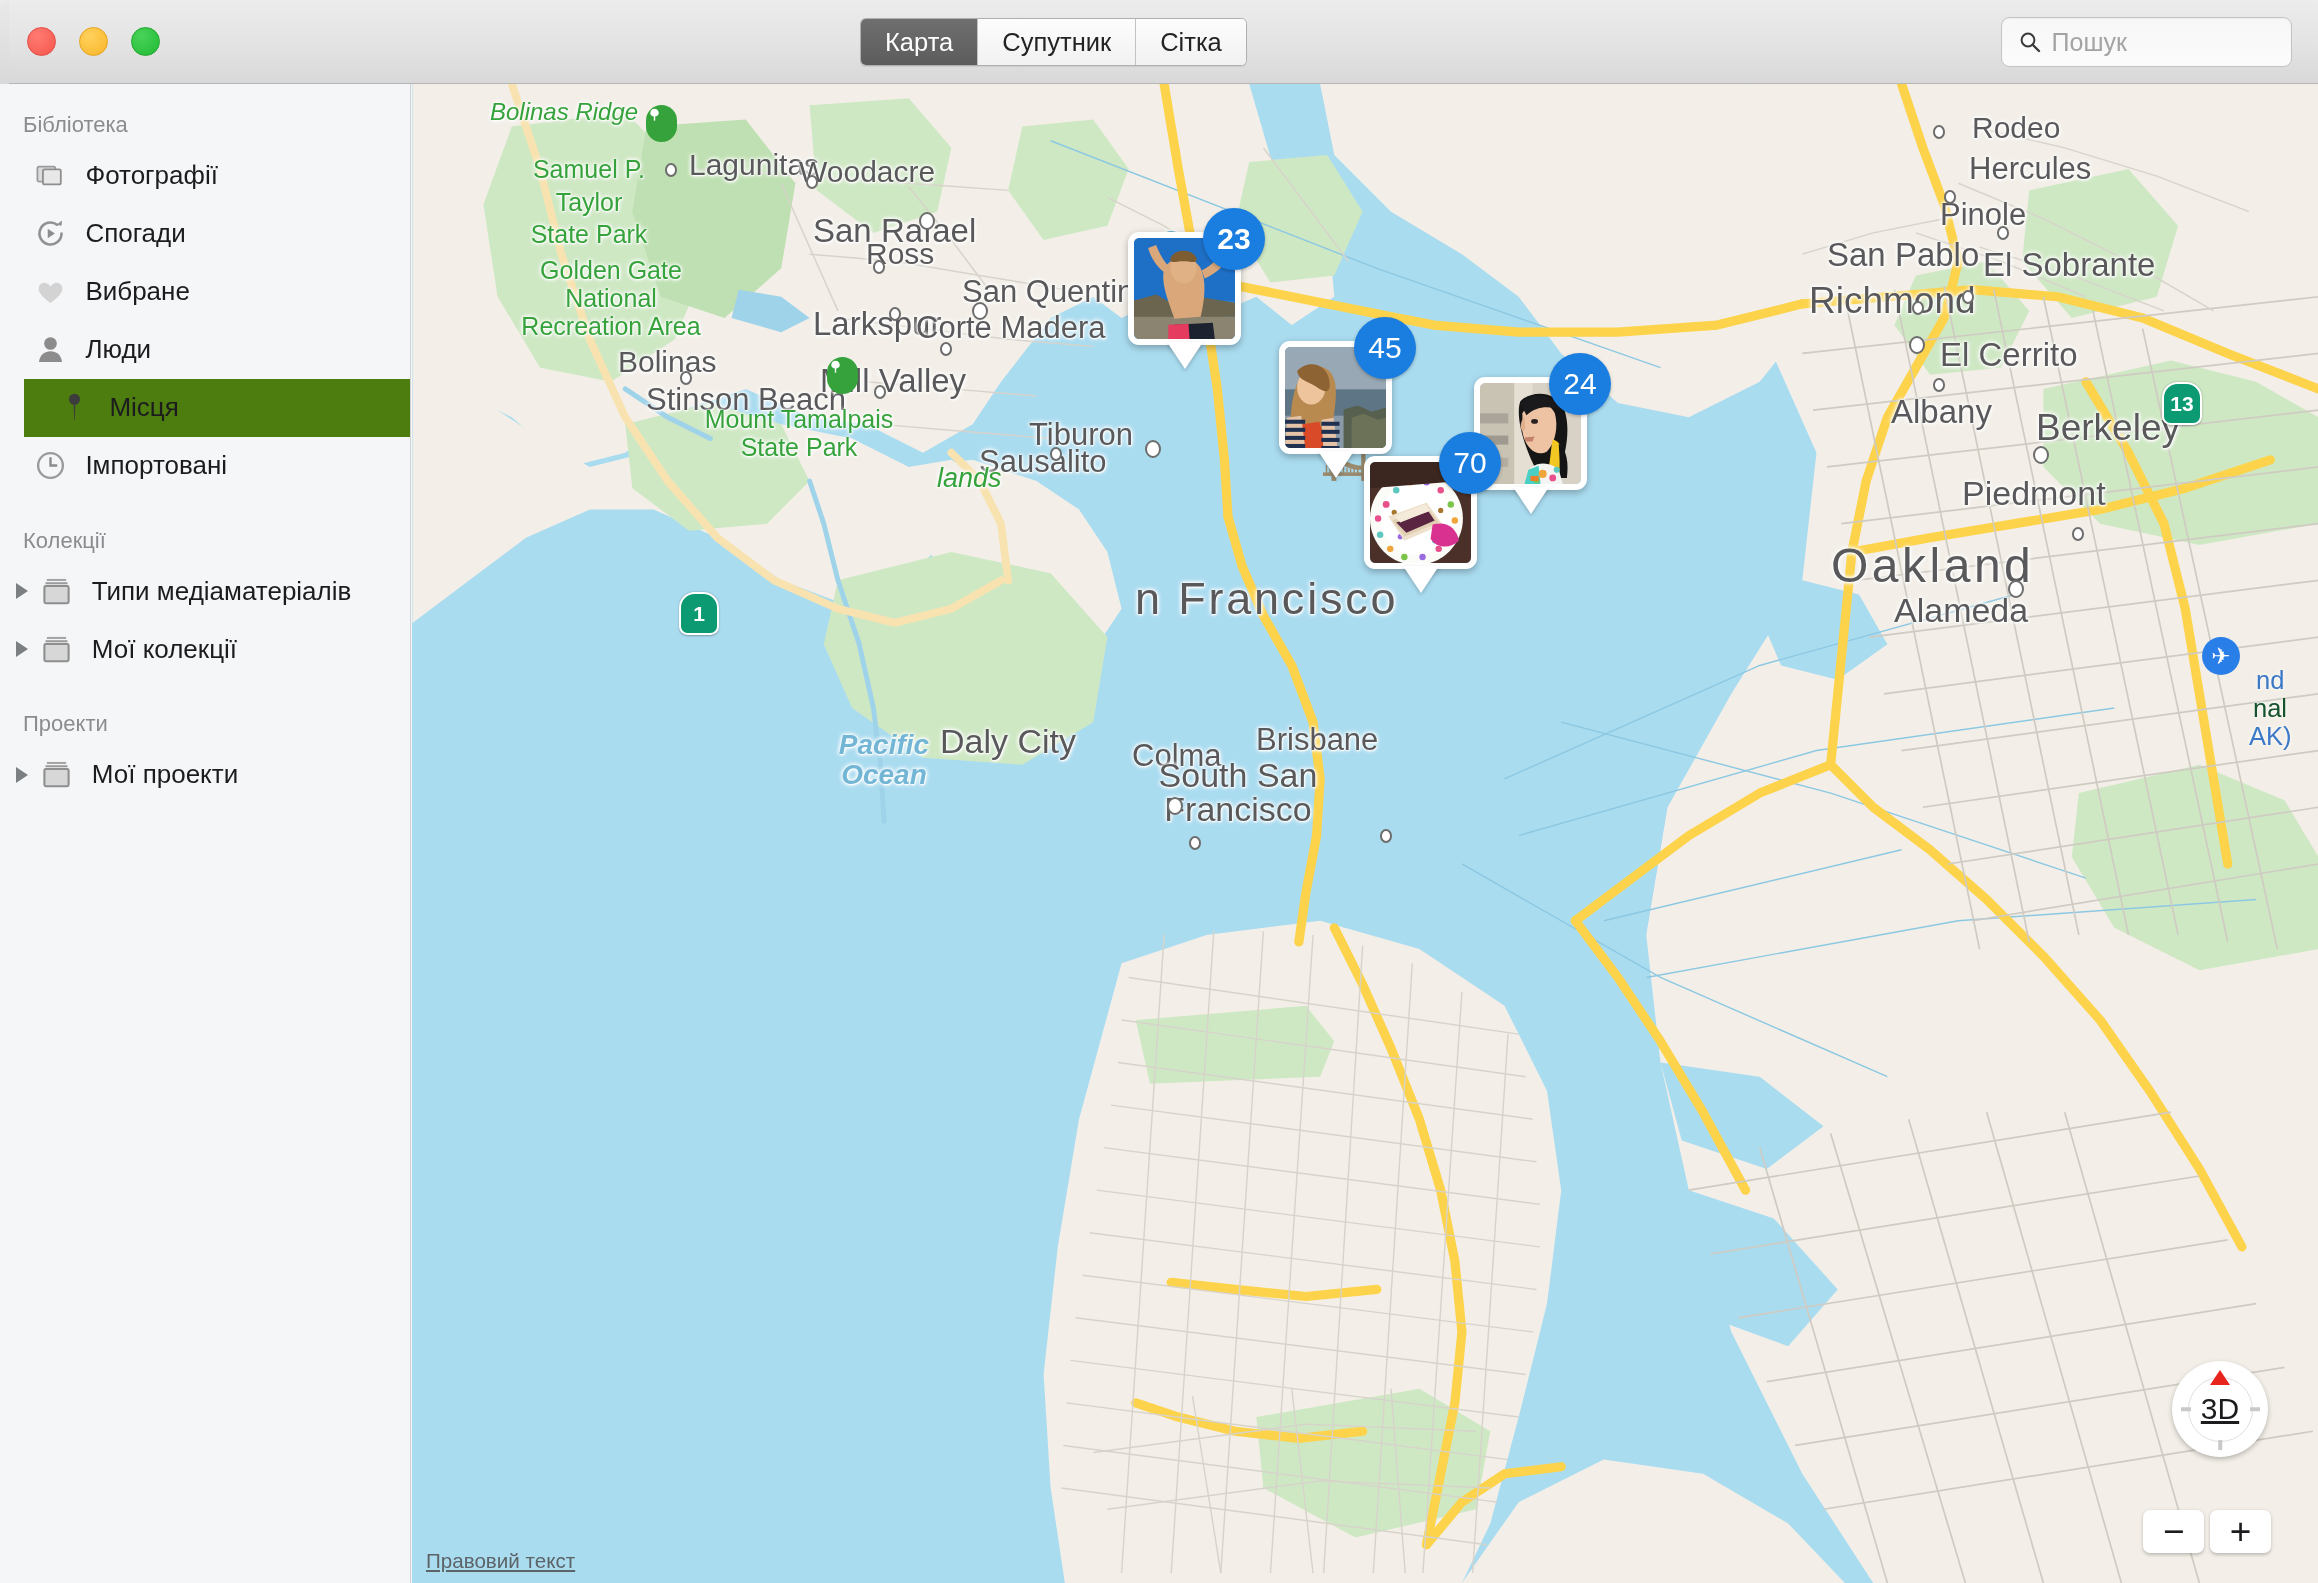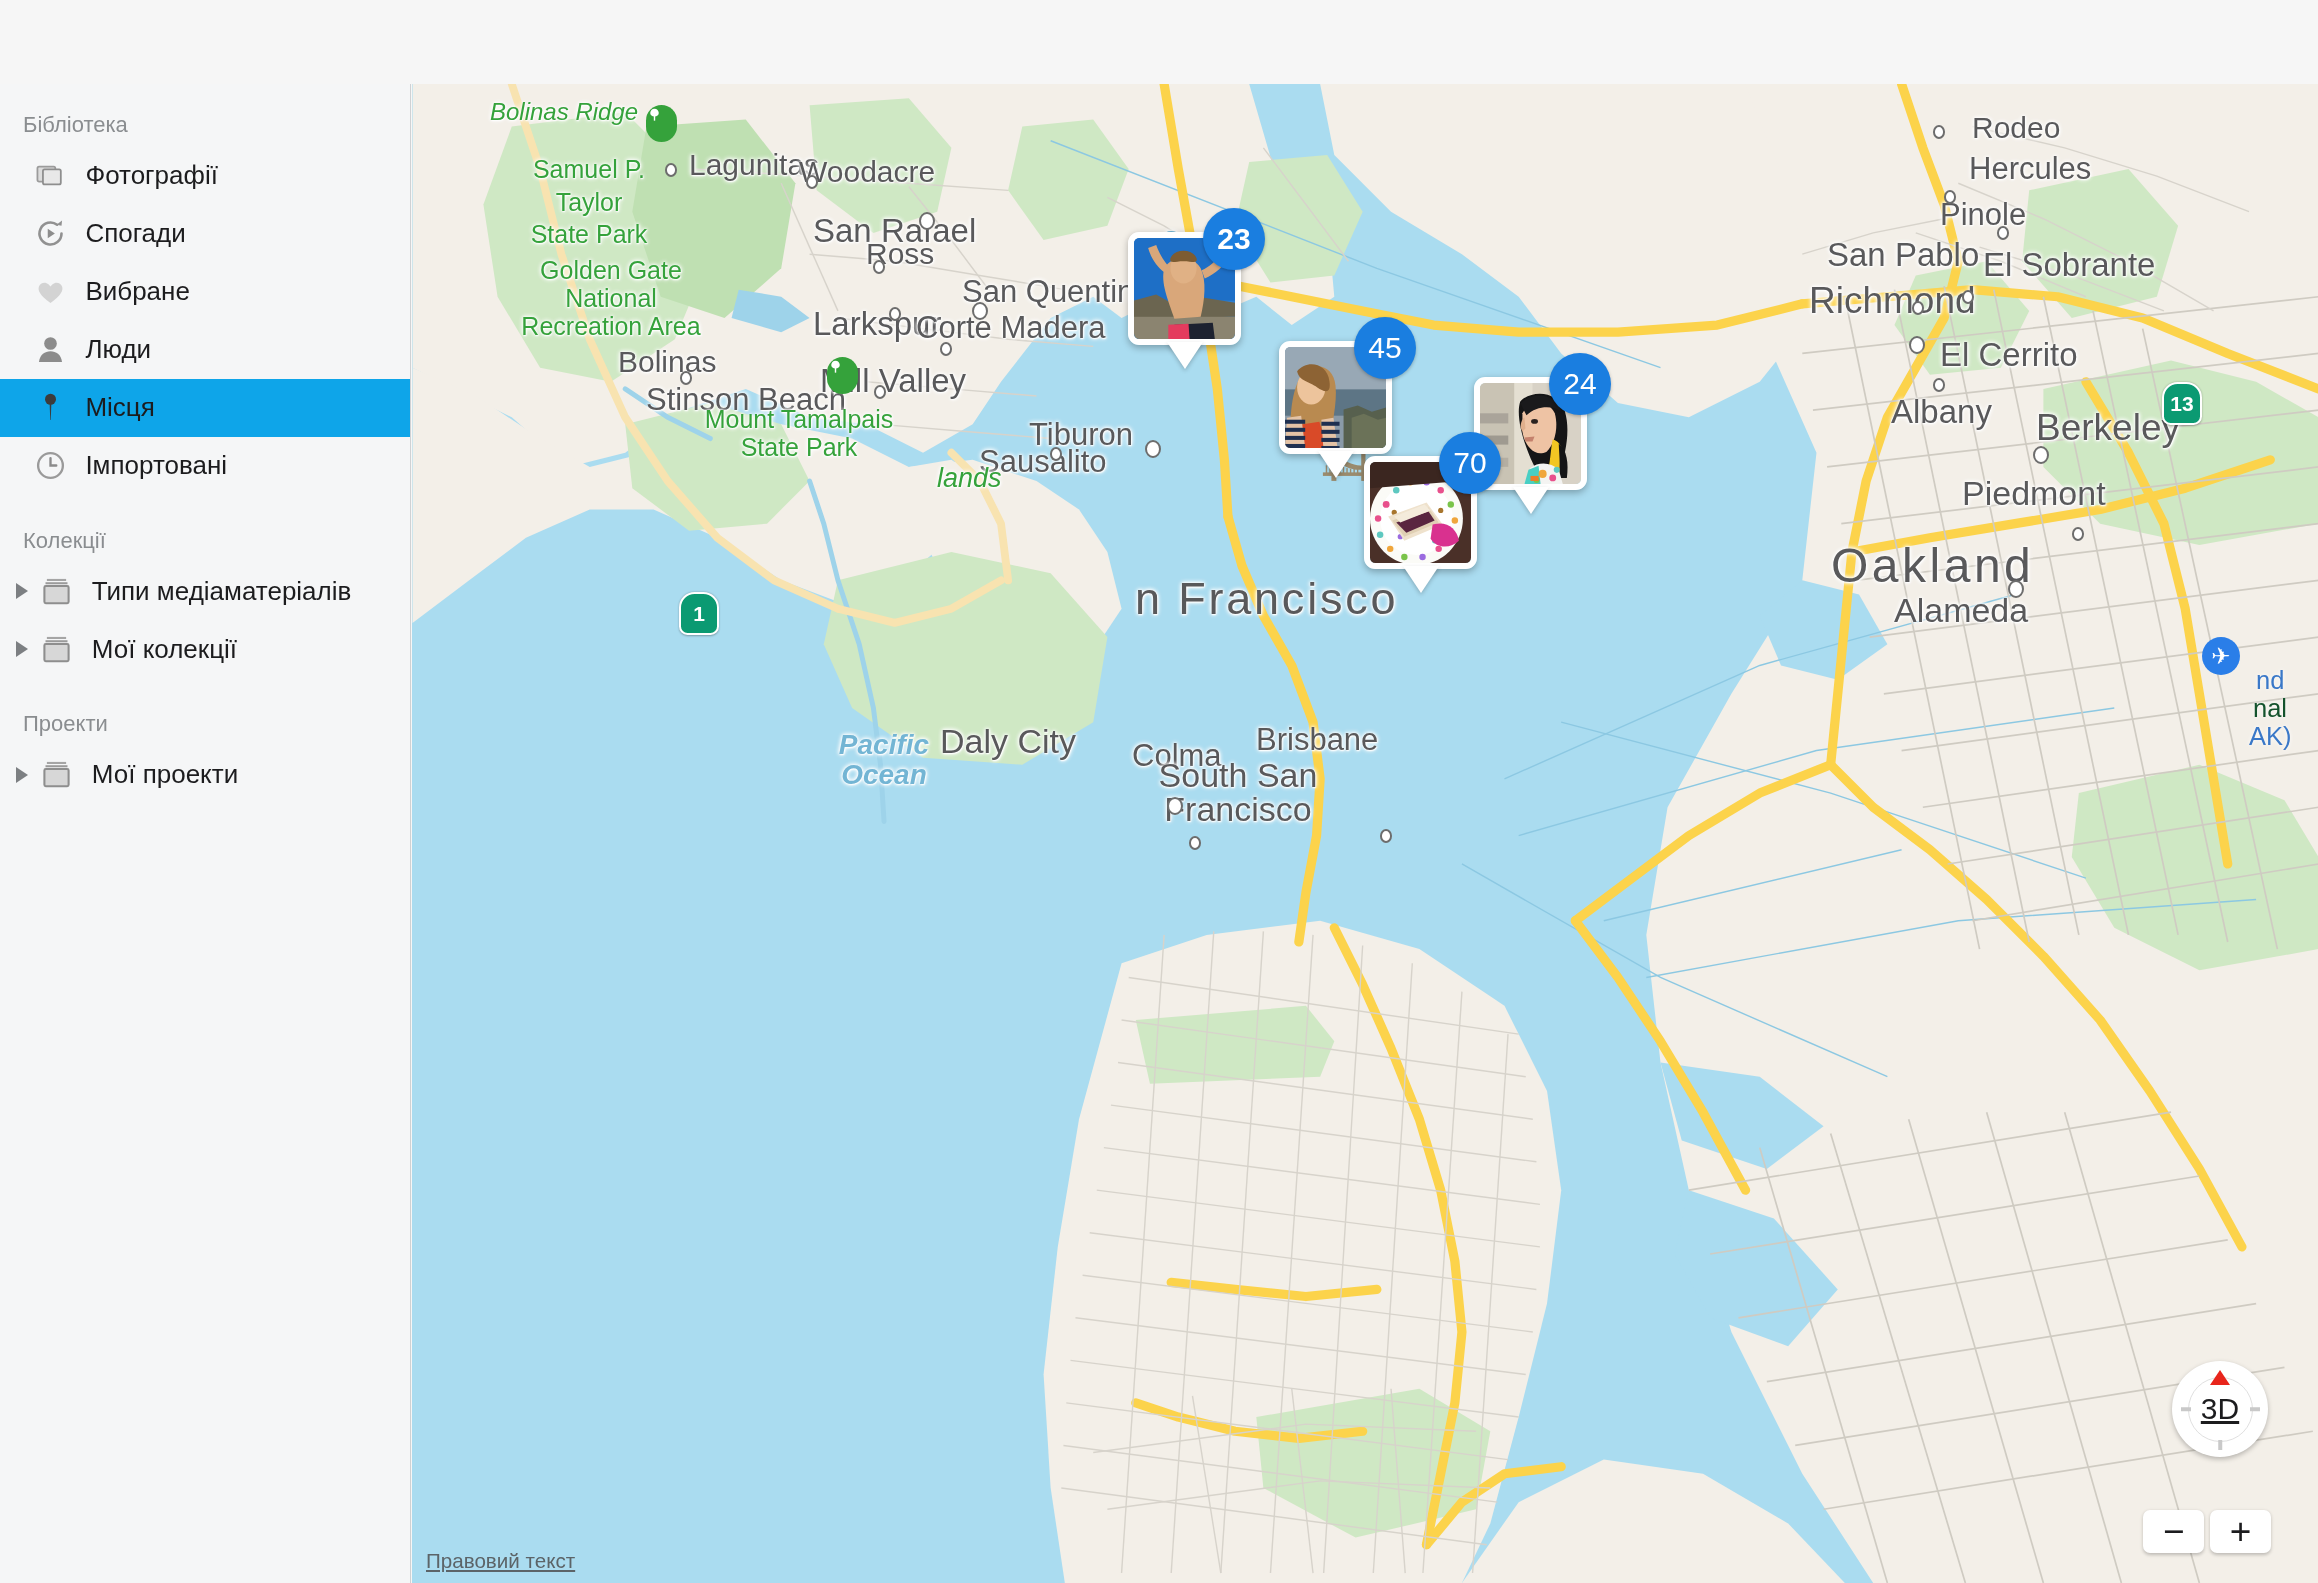--- a/index.html
+++ b/index.html
@@ -96,21 +96,21 @@
     padding: 12.8px 0 8.5px 23px;
   }
   .sb-item {
     display: flex; align-items: center;
     height: 58px;
     padding-left: 34px;
     font-size: 26px;
     color: #1c1c1e;
     cursor: default;
   }
-  .sb-item.selected { background: #0ea5e9; }
+  .sb-item.selected { background: #4d7c0f; margin-left: 24px; }
   .sb-ico { width: 33px; height: 33px; margin-right: 18.4px; flex: 0 0 auto; display:block; }
   .sb-tri {
     width: 0; height: 0;
     border-left: 12.8px solid #7c7f82;
     border-top: 8.5px solid transparent;
     border-bottom: 8.5px solid transparent;
     margin-right: 12.8px; flex: 0 0 auto;
   }
   .sb-item.group { padding-left: 15.6px; }
 
@@ -262,20 +262,41 @@
     position: absolute; left: 14px; bottom: 10px;
     font-size: 20.6px; color: #5c6468;
     text-decoration: underline;
   }
 </style>
 </head>
 <body>
 
 <div class="window">
 
+  <div class="titlebar">
+    <div class="traffic">
+      <span class="light close"></span>
+      <span class="light min"></span>
+      <span class="light max"></span>
+    </div>
+
+    <div class="segmented">
+      <div class="seg active">Карта</div>
+      <div class="seg">Супутник</div>
+      <div class="seg">Сітка</div>
+    </div>
+
+    <div class="searchfield">
+      <svg class="search-icon" viewBox="0 0 24 24">
+        <circle cx="10" cy="10" r="6.4" fill="none" stroke="#3a3a3a" stroke-width="2"></circle>
+        <line x1="14.7" y1="14.7" x2="21" y2="21" stroke="#3a3a3a" stroke-width="2.3" stroke-linecap="round"></line>
+      </svg>
+      <span class="search-ph">Пошук</span>
+    </div>
+  </div>
 
   <div class="sidebar">
 
     <div class="sb-header">Бібліотека</div>
 
     <div class="sb-item">
       <svg class="sb-ico" viewBox="0 0 24 24">
         <rect x="2.5" y="5.5" width="13" height="11" rx="1.2" fill="#dcdcdc" stroke="#9b9b9b" stroke-width="1.3"></rect>
         <rect x="6.5" y="7.5" width="13" height="11" rx="1.2" fill="#e8e8e8" stroke="#8e8e8e" stroke-width="1.3"></rect>
       </svg>

